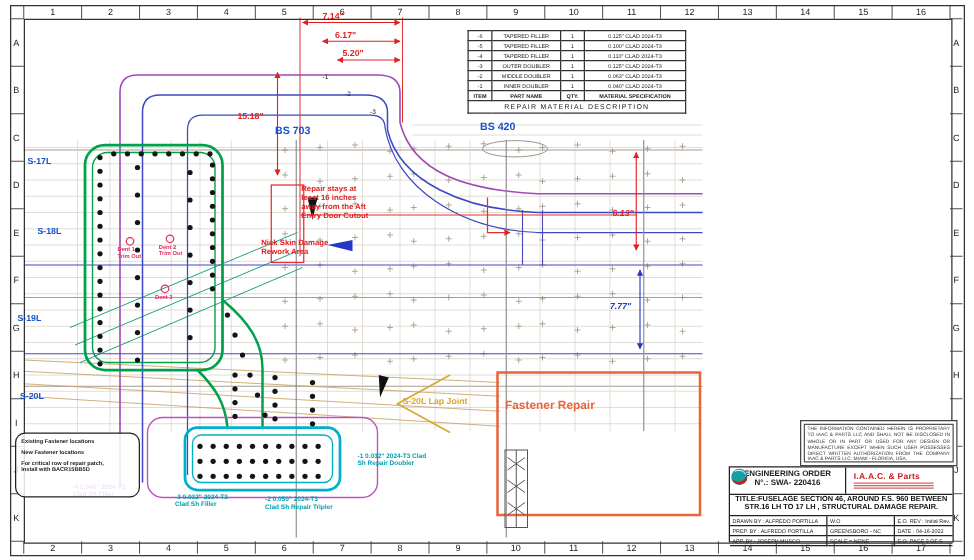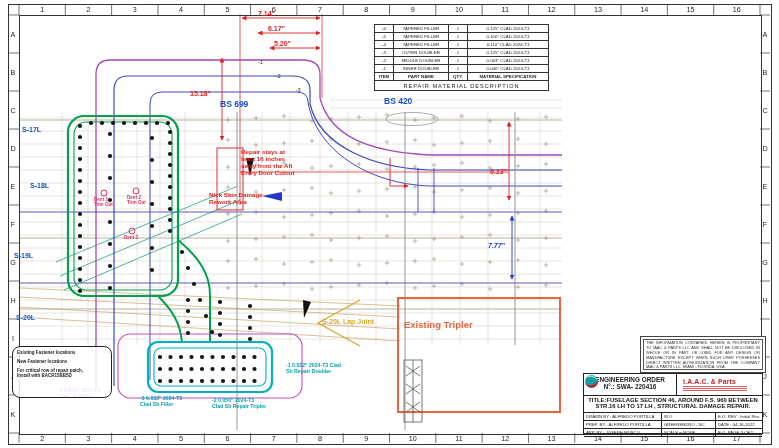--- a/index.html
+++ b/index.html
@@ -503,42 +503,42 @@
 <div class="frame" style="left:8px;top:4px;width:762px;height:439px"></div>
 <div class="frame" style="left:19px;top:15px;width:741px;height:418px;border-width:1px"></div>
 
 <div class="ann red b f7" style="left:258px;top:10px">7.14"</div>
 <div class="ann red b f7" style="left:268px;top:25px">6.17"</div>
 <div class="ann red b f7" style="left:274px;top:40px">5.20"</div>
 <div class="ann red b f7" style="left:190px;top:90px">15.18"</div>
 <div class="ann red b f7 i" style="left:490px;top:168px">6.13"</div>
 <div class="ann b f7 i" style="left:488px;top:242px;color:#2238c8">7.77"</div>
 
-<div class="ann blue b f8" style="left:220px;top:100px">BS 699</div>
+<div class="ann blue b f8" style="left:220px;top:100px">BS 703</div>
 <div class="ann blue b f8" style="left:384px;top:97px">BS 420</div>
 
 <div class="ann blue b f7" style="left:22px;top:126px">S-17L</div>
 <div class="ann blue b f7" style="left:30px;top:182px">S-18L</div>
 <div class="ann blue b f7" style="left:14px;top:252px">S-19L</div>
 <div class="ann blue b f7" style="left:16px;top:314px">S-20L</div>
 
 <div class="ann red b f6" style="left:241px;top:149px;width:66px">Repair stays at
 least 16 inches
 away from the Aft
 Entry Door Cutout</div>
 <div class="ann red b f6" style="left:209px;top:192px;width:76px">Nick Skin Damage
 Rework Area</div>
 
 <div class="ann crimson b f4" style="left:94px;top:197px">Dent 1
 Trim Out</div>
 <div class="ann crimson b f4" style="left:127px;top:195px">Dent 2
 Trim Out</div>
 <div class="ann crimson b f4" style="left:124px;top:235px">Dent 3</div>
 
-<div class="ann orange b f9" style="left:404px;top:320px">Existing Tripler</div>
+<div class="ann orange b f9" style="left:404px;top:320px">Fastener Repair</div>
 <div class="ann gold b f7" style="left:322px;top:318px">S-20L Lap Joint</div>
 
 <div class="ann purple b f5" style="left:58px;top:388px">-4 0.040" 2024-T3
 Clad Sh Filler</div>
 <div class="ann teal b f5" style="left:140px;top:396px">-3 0.032" 2024-T3
 Clad Sh Filler</div>
 <div class="ann teal b f5" style="left:212px;top:398px">-2 0.050" 2024-T3
 Clad Sh Repair Tripler</div>
 <div class="ann teal b f5" style="left:286px;top:363px">-1 0.032" 2024-T3 Clad
 Sh Repair Doubler</div>

